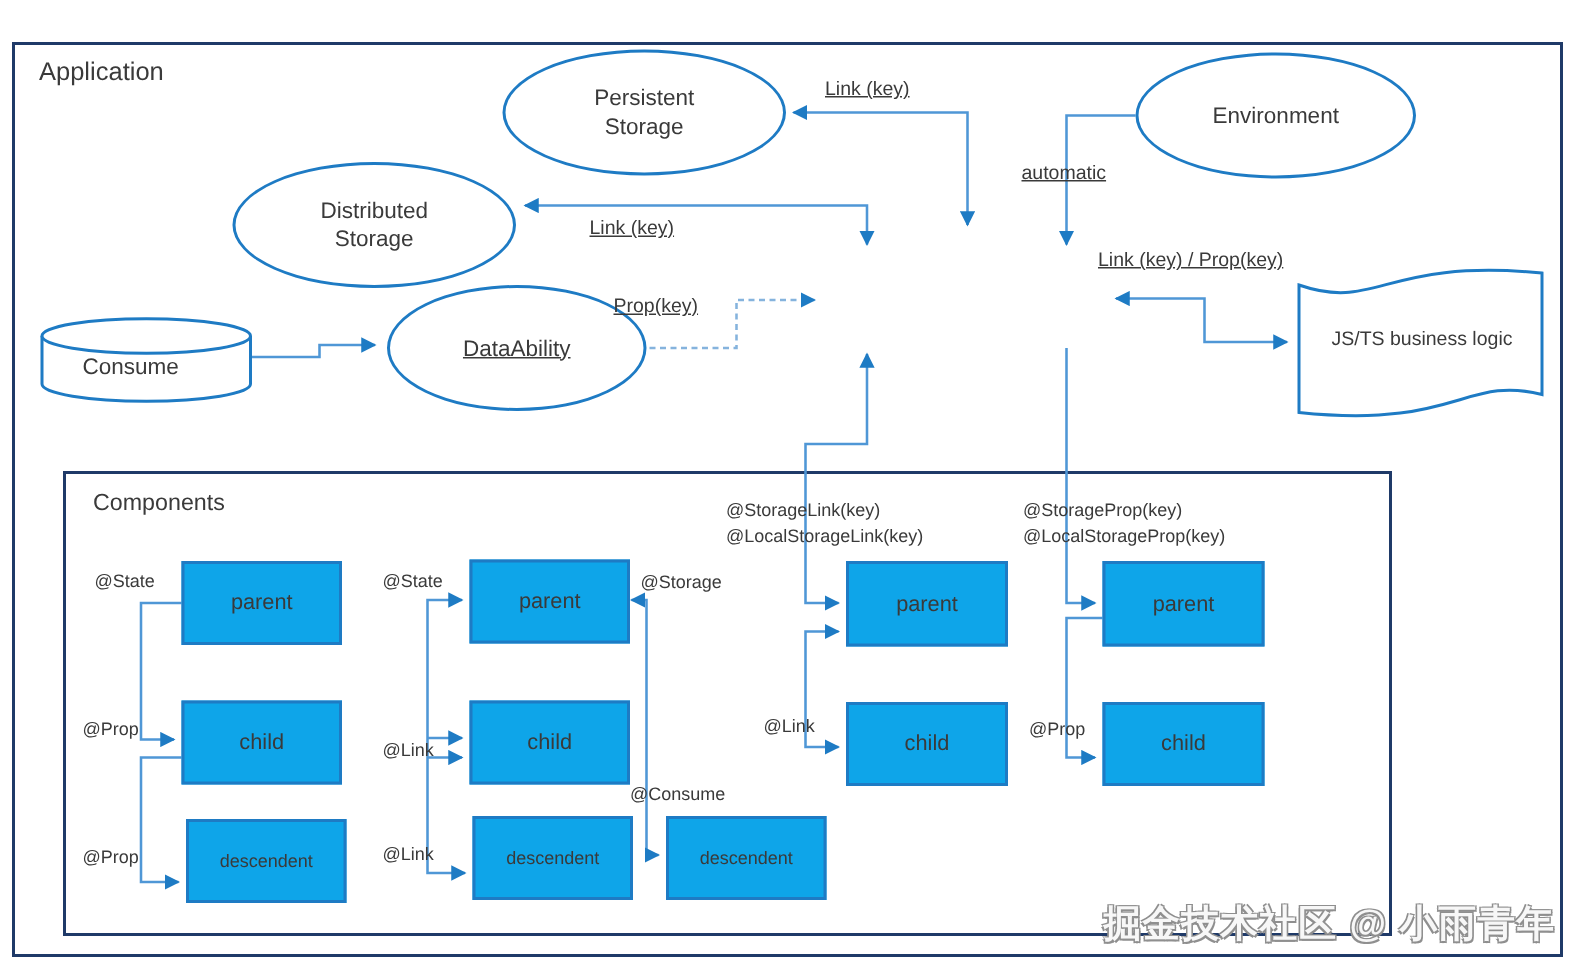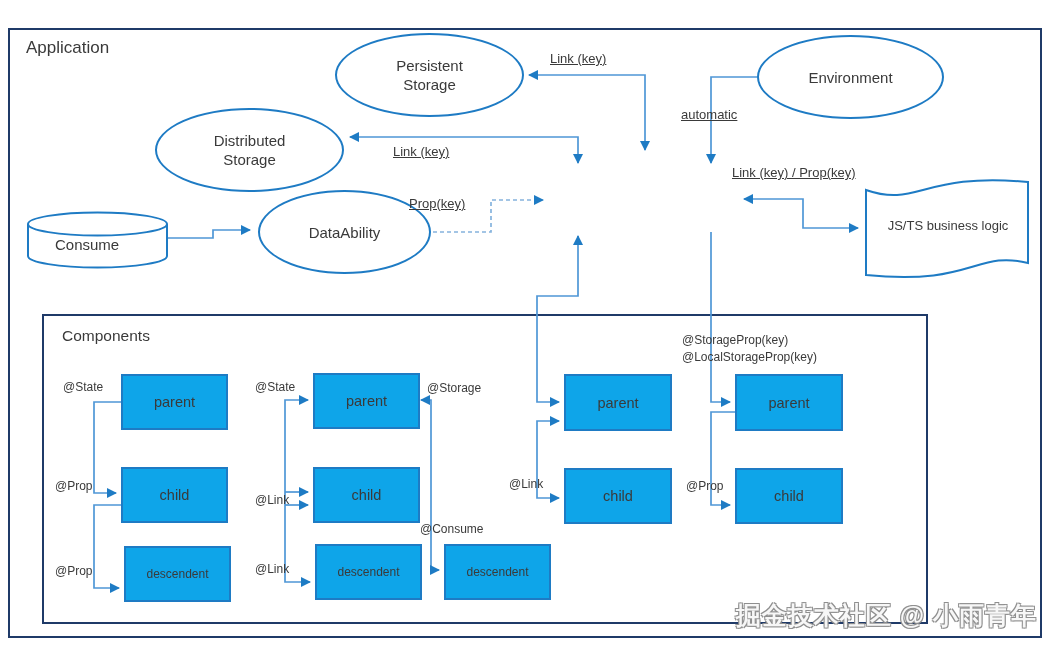--- a/index.html
+++ b/index.html
@@ -92,33 +92,37 @@
     <span>Persistent</span>
     <span>Storage</span>
   </div>
   <div class="ellipse" style="left:155px;top:108px;width:185px;height:80px;align-items:center;">
     <span>Distributed</span>
     <span>Storage</span>
   </div>
   <div class="ellipse" style="left:757px;top:35px;width:183px;height:80px;">
     <span>Environment</span>
   </div>
-  <div class="ellipse" style="left:258px;top:190px;width:169px;height:80px;">
+  <div class="ellipse" style="left:258px;top:190px;width:169px;height:80px;text-decoration:underline;">
     <span>DataAbility</span>
   </div>
 
   <div class="dblabel" style="left:55px;top:236px;">Consume</div>
   <div class="shapelabel" style="left:880px;top:218px;width:136px;">JS/TS business logic</div>
 
   <div class="lbl" style="left:550px;top:51px;">Link (key)</div>
   <div class="lbl" style="left:393px;top:144px;">Link (key)</div>
   <div class="lbl" style="left:681px;top:107px;">automatic</div>
   <div class="lbl" style="left:409px;top:196px;">Prop(key)</div>
   <div class="lbl" style="left:732px;top:165px;">Link (key) / Prop(key)</div>
 
+  <div class="hdr" style="left:484px;top:332px;">
+    <div>@StorageLink(key)</div>
+    <div>@LocalStorageLink(key)</div>
+  </div>
   <div class="hdr" style="left:682px;top:332px;">
     <div>@StorageProp(key)</div>
     <div>@LocalStorageProp(key)</div>
   </div>
 
   <div class="nodebox" style="left:121px;top:374px;width:103px;height:52px;">parent</div>
   <div class="nodebox" style="left:121px;top:467px;width:103px;height:52px;">child</div>
   <div class="nodebox small" style="left:124px;top:546px;width:103px;height:52px;">descendent</div>
 
   <div class="nodebox" style="left:313px;top:373px;width:103px;height:52px;">parent</div>

